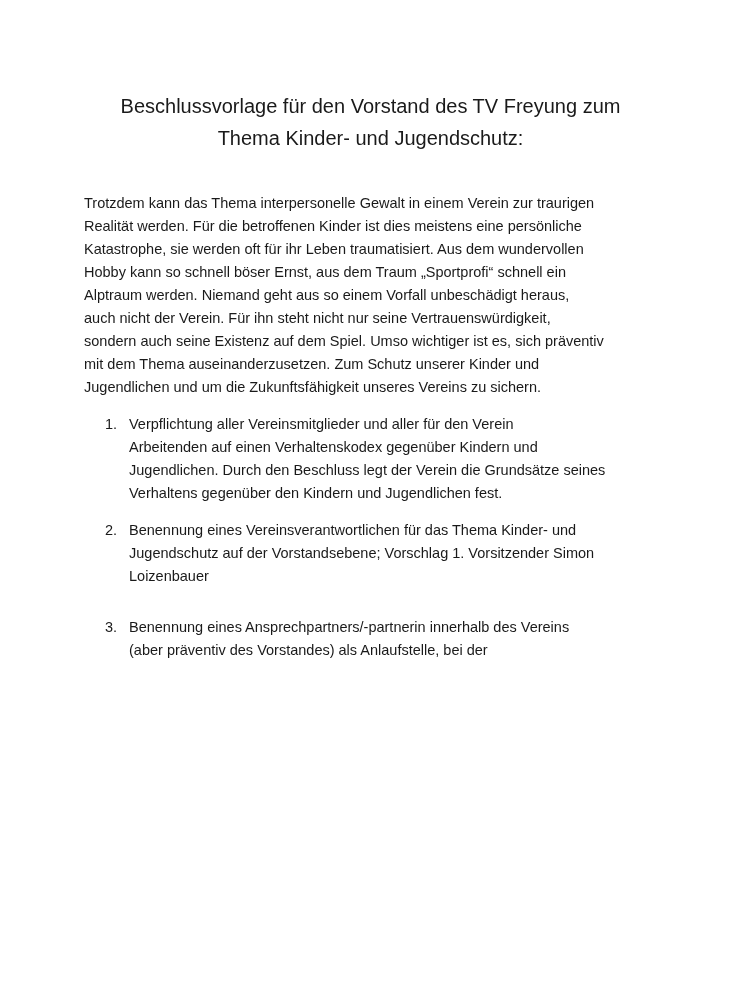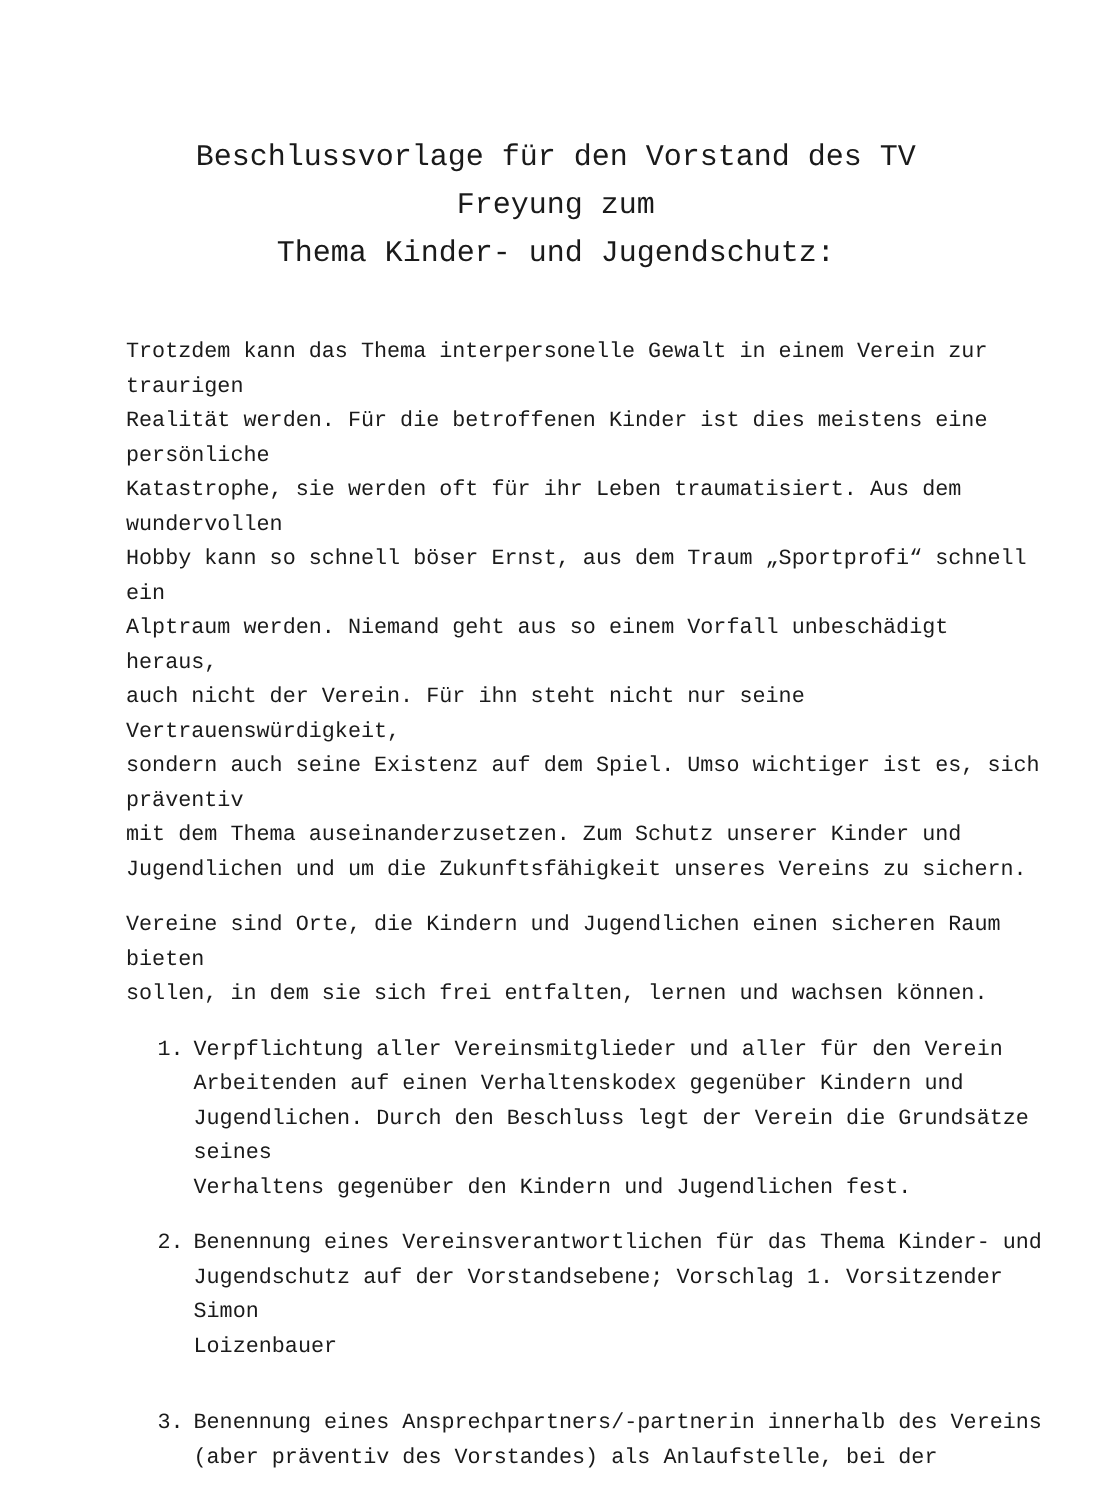--- a/index.html
+++ b/index.html
@@ -61,39 +61,37 @@
   }
   .item-text {
     flex: 0 0 auto;
     width: 570px;
     white-space: pre-line;
   }
 </style>
 </head>
 <body style="background: rgb(255, 255, 255);">
 
-<div class="page" style="color: rgb(26, 26, 26); font-family: Liberation Mono, monospace;">
+<div class="page" style="color: rgb(26, 26, 26);">
 
   <h1 class="doc-title">Beschlussvorlage für den Vorstand des TV Freyung zum
 Thema Kinder- und Jugendschutz:</h1>
 
 
 
   <p class="para">Trotzdem kann das Thema interpersonelle Gewalt in einem Verein zur traurigen
 Realität werden. Für die betroffenen Kinder ist dies meistens eine persönliche
 Katastrophe, sie werden oft für ihr Leben traumatisiert. Aus dem wundervollen
 Hobby kann so schnell böser Ernst, aus dem Traum „Sportprofi“ schnell ein
 Alptraum werden. Niemand geht aus so einem Vorfall unbeschädigt heraus,
 auch nicht der Verein. Für ihn steht nicht nur seine Vertrauenswürdigkeit,
 sondern auch seine Existenz auf dem Spiel. Umso wichtiger ist es, sich präventiv
 mit dem Thema auseinanderzusetzen. Zum Schutz unserer Kinder und
 Jugendlichen und um die Zukunftsfähigkeit unseres Vereins zu sichern.</p>
 
-  <p class="para">Vereine sind Orte, die Kindern und Jugendlichen einen sicheren Raum bieten
-sollen, in dem sie sich frei entfalten, lernen und wachsen können.</p>
 
 
 
   <ol class="steps-list">
     <li class="list-item">
       <span class="item-number">1.</span>
       <span class="item-text">Verpflichtung aller Vereinsmitglieder und aller für den Verein
 Arbeitenden auf einen Verhaltenskodex gegenüber Kindern und
 Jugendlichen. Durch den Beschluss legt der Verein die Grundsätze seines
 Verhaltens gegenüber den Kindern und Jugendlichen fest.</span>

